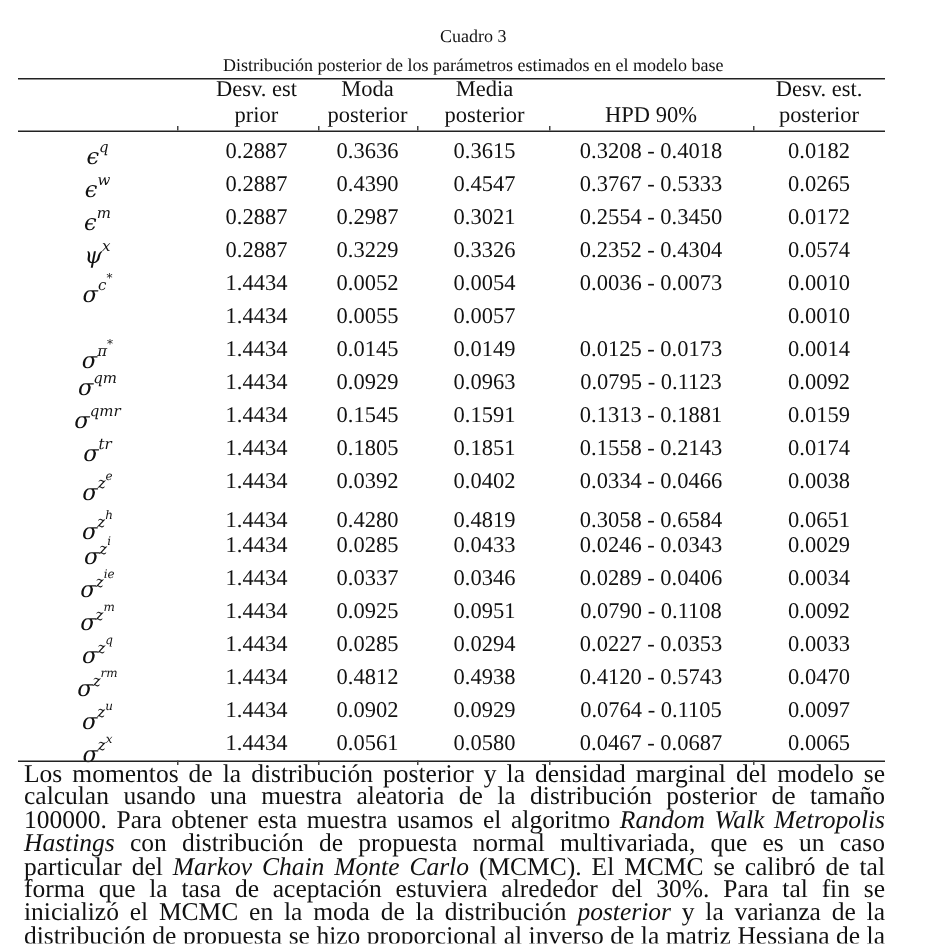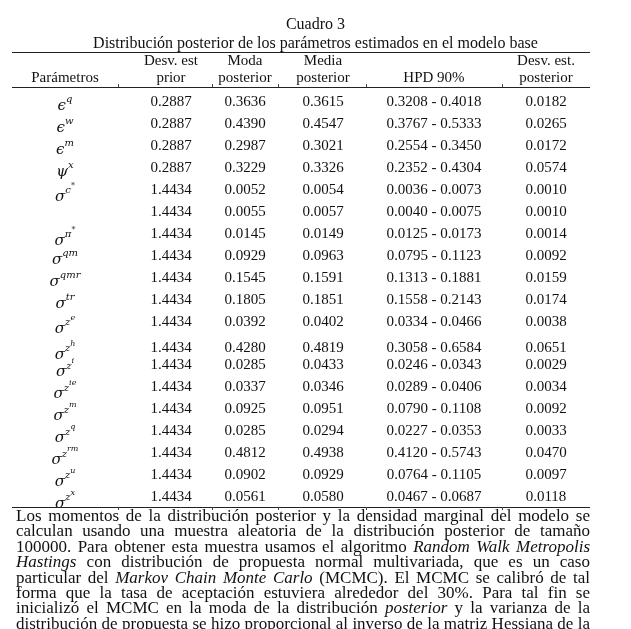--- a/index.html
+++ b/index.html
@@ -3,21 +3,21 @@
 <meta charset="utf-8">
 <style>
   html, body { margin: 0; padding: 0; background: #ffffff; }
   body {
     width: 631px; height: 629px; overflow: hidden; position: relative;
     font-family: "Liberation Serif", "DejaVu Serif", serif;
     color: #111111;
   }
   .caption {
     position: absolute; left: 0; width: 631px; text-align: center;
-    font-size: 16px; line-height: 18px;
+    font-size: 12px; line-height: 18px;
   }
   #cap1 { top: 15px; }
   #cap2 { top: 34px; }
   .rule { position: absolute; left: 12px; width: 578px; height: 0; border-top: 1.5px solid #222; }
   #rule-top { top: 52px; }
   #rule-head { top: 87px; }
   #rule-bottom { top: 507px; }
   .tick { position: absolute; width: 0; height: 3px; border-left: 1px solid #444; }
   .hdr {
     position: absolute; text-align: center; font-size: 15px; line-height: 17px;
@@ -42,21 +42,20 @@
 <body>
 
 <div id="cap1" class="caption">Cuadro 3</div>
 <div id="cap2" class="caption">Distribución posterior de los parámetros estimados en el modelo base</div>
 
 <div id="rule-top" class="rule"></div>
 
 <div>
   <div class="hdr" style="left:12px;width:106px;top:52px;">
     <div style="height:17px;"></div>
-    <div>Parámetros</div>
   </div>
   <div class="hdr" style="left:130px;width:82px;top:52px;">
     <div style="height:17px;">Desv. est</div>
     <div>prior</div>
   </div>
   <div class="hdr" style="left:212px;width:66px;top:52px;">
     <div style="height:17px;">Moda</div>
     <div>posterior</div>
   </div>
   <div class="hdr" style="left:280px;width:86px;top:52px;">
@@ -118,21 +117,20 @@
       <div class="cell c1">1.4434</div>
       <div class="cell c2">0.0052</div>
       <div class="cell c3">0.0054</div>
       <div class="cell c4">0.0036 - 0.0073</div>
       <div class="cell c5">0.0010</div>
     </div>
     <div class="row" style="top: 199.75px;">
       <div class="cell c1">1.4434</div>
       <div class="cell c2">0.0055</div>
       <div class="cell c3">0.0057</div>
-      <div class="cell c4">0.0040 - 0.0075</div>
       <div class="cell c5">0.0010</div>
     </div>
     <div class="row" style="top: 221.7px;">
       <div class="cell param"><span>σ</span><sup><span>π</span><sup>*</sup></sup></div>
       <div class="cell c1">1.4434</div>
       <div class="cell c2">0.0145</div>
       <div class="cell c3">0.0149</div>
       <div class="cell c4">0.0125 - 0.0173</div>
       <div class="cell c5">0.0014</div>
     </div>
@@ -223,21 +221,21 @@
       <div class="cell c3">0.0929</div>
       <div class="cell c4">0.0764 - 0.1105</div>
       <div class="cell c5">0.0097</div>
     </div>
     <div class="row" style="top: 485.1px;">
       <div class="cell param"><span>σ</span><sup><span>z</span><sup>x</sup></sup></div>
       <div class="cell c1">1.4434</div>
       <div class="cell c2">0.0561</div>
       <div class="cell c3">0.0580</div>
       <div class="cell c4">0.0467 - 0.0687</div>
-      <div class="cell c5">0.0118</div>
+      <div class="cell c5">0.0065</div>
     </div>
   </div>
 
 <div id="rule-bottom" class="rule"></div>
 <div class="tick" style="left:118px;top:507px;"></div>
 <div class="tick" style="left:212px;top:507px;"></div>
 <div class="tick" style="left:278px;top:507px;"></div>
 <div class="tick" style="left:366px;top:507px;"></div>
 <div class="tick" style="left:502px;top:507px;"></div>
 

